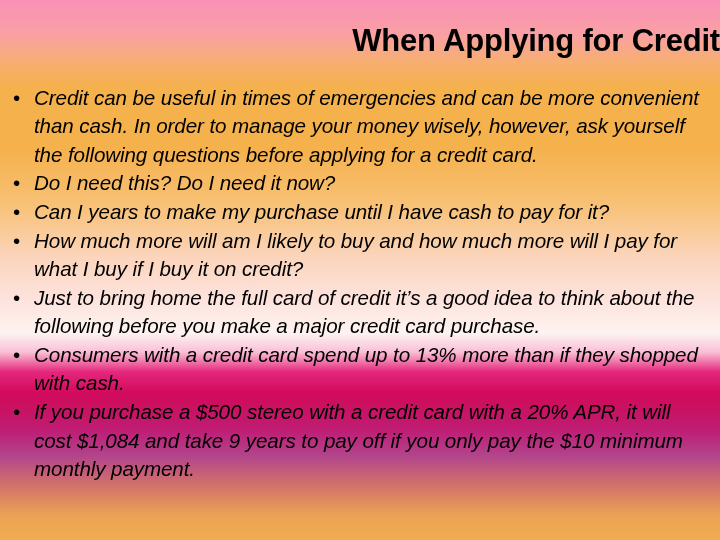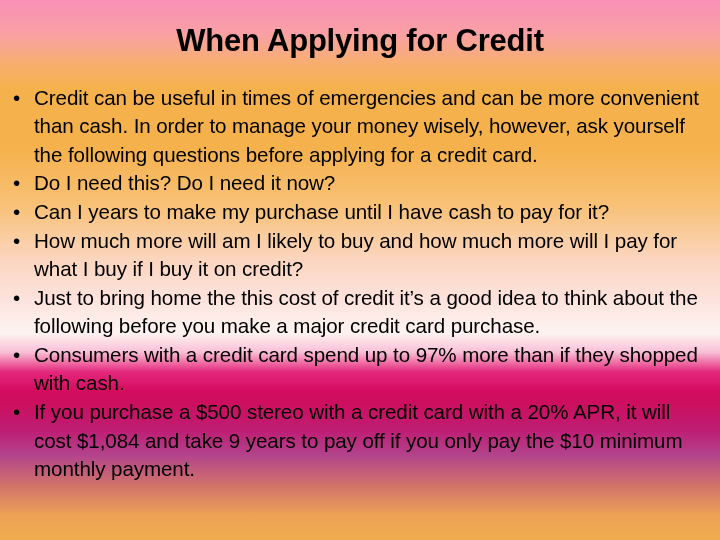--- a/index.html
+++ b/index.html
@@ -37,21 +37,21 @@
       #eda355 516px,
       #f0ac4f 540px
     );
   }
 
   #title {
     position: absolute;
     top: 23px;
     left: 0;
     width: 720px;
-    text-align: center;
+    text-align: right;
     font-size: 31px;
     font-weight: bold;
     letter-spacing: -0.2px;
     color: #000000;
     line-height: 1.18;
   }
 
   #bullets {
     position: absolute;
     top: 84px;
@@ -76,20 +76,21 @@
     position: absolute;
     left: 5px;
     top: 0;
     font-size: 20.6px;
     line-height: 28.3px;
     color: #000000;
   }
 
   .bullet .txt {
     display: block;
+    font-style: italic;
   }
 </style>
 </head>
 <body>
 
 <div id="slide">
 
   <div id="title">When Applying for Credit</div>
 
   <ul id="bullets">
@@ -109,26 +110,26 @@
       <span class="txt">Can I years to make my purchase until I have cash to pay for it?</span>
     </li>
 
     <li class="bullet">
       <span class="dot">•</span>
       <span class="txt">How much more will am I likely to buy and how much more will I pay for what I buy if I buy it on credit?</span>
     </li>
 
     <li class="bullet">
       <span class="dot">•</span>
-      <span class="txt">Just to bring home the this cost of credit it’s a good idea to think about the following before you make a major credit card purchase.</span>
+      <span class="txt">Just to bring home the full card of credit it’s a good idea to think about the following before you make a major credit card purchase.</span>
     </li>
 
     <li class="bullet">
       <span class="dot">•</span>
-      <span class="txt">Consumers with a credit card spend up to 97% more than if they shopped with cash.</span>
+      <span class="txt">Consumers with a credit card spend up to 13% more than if they shopped with cash.</span>
     </li>
 
     <li class="bullet">
       <span class="dot">•</span>
       <span class="txt">If you purchase a $500 stereo with a credit card with a 20% APR, it will cost $1,084 and take 9 years to pay off if you only pay the $10 minimum monthly payment.</span>
     </li>
 
   </ul>
 
 </div>

